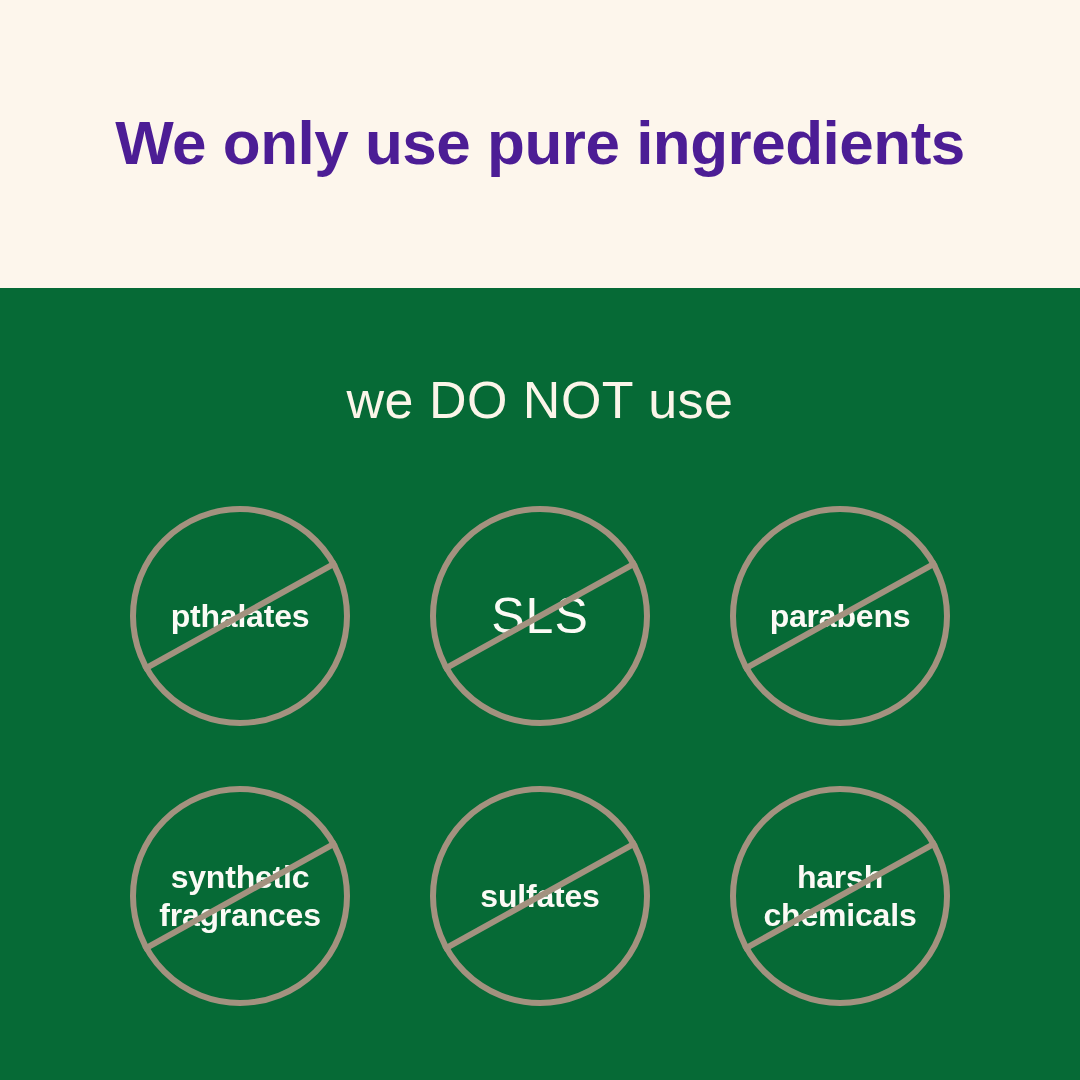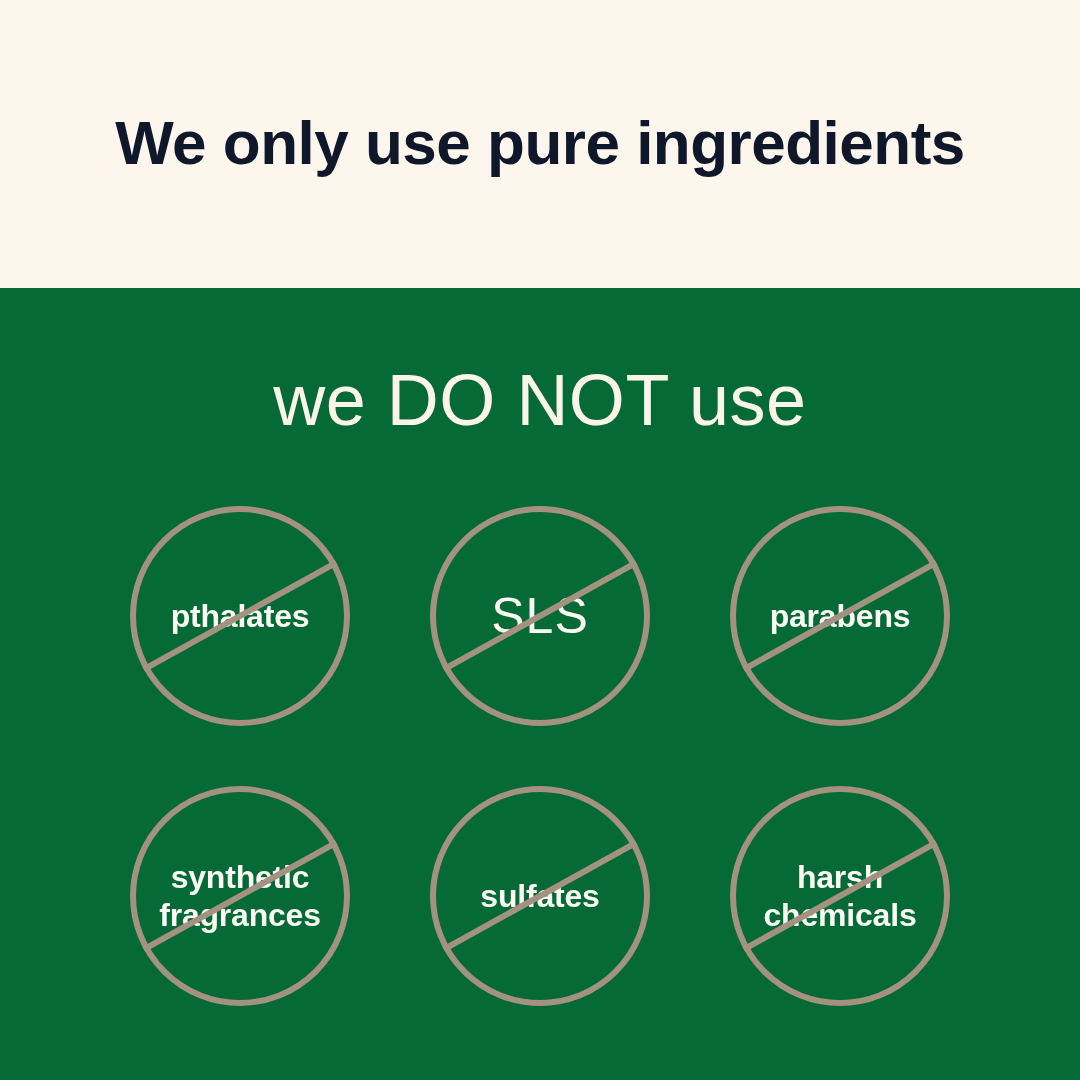--- a/index.html
+++ b/index.html
@@ -33,21 +33,21 @@
     background: #fdf6ec;
     display: flex;
     flex-direction: column;
     align-items: center;
     justify-content: center;
     box-sizing: border-box;
     padding-bottom: 14px;
   }
   .headline-line {
     display: block;
-    color: #0f172a;
+    color: #4c1d95;
     font-weight: 700;
     font-size: 62px;
     line-height: 78px;
     letter-spacing: -0.5px;
     text-align: center;
     white-space: nowrap;
     margin-top: 11px;
   }
 
   
@@ -60,21 +60,21 @@
     background: #066a36;
   }
 
   #section-heading {
     position: absolute;
     left: 0;
     top: 72px;
     width: 1080px;
     text-align: center;
     color: #fbf5e9;
-    font-size: 72px;
+    font-size: 52px;
     font-weight: 300;
     line-height: 80px;
     letter-spacing: 0.5px;
     white-space: nowrap;
   }
 
   
   #badge-grid {
     position: absolute;
     left: 0;

